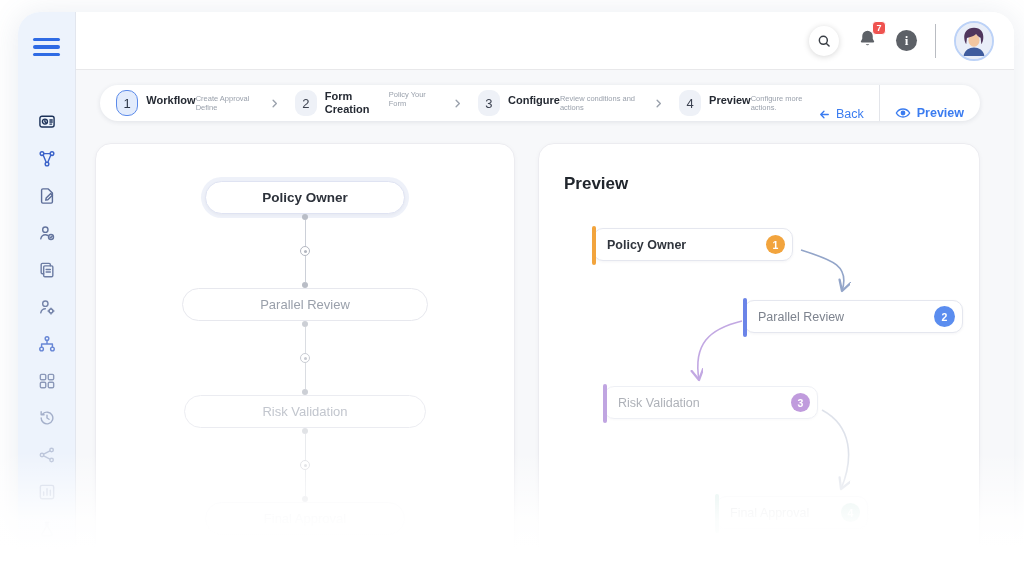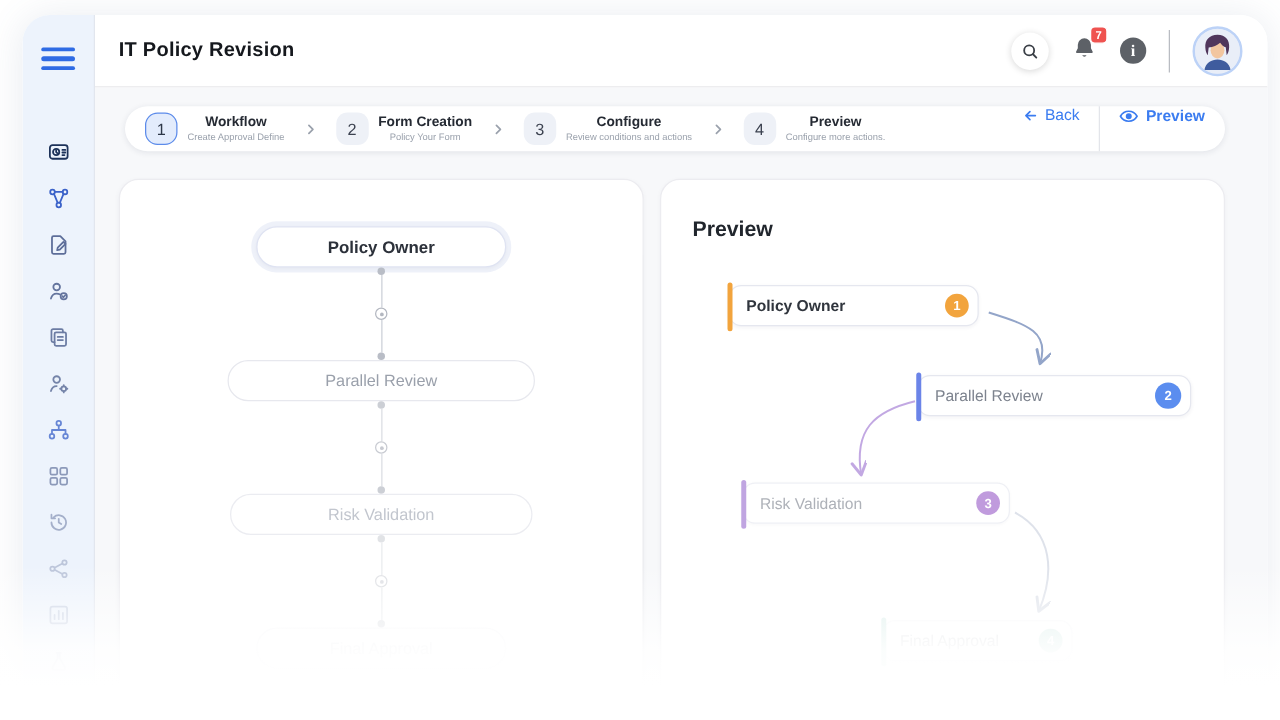--- a/index.html
+++ b/index.html
@@ -43,31 +43,31 @@
 
   
   .content { flex:1; background:#f7f8fa; position:relative; }
 
   .stepper { margin:15px 34px 0 24px; height:36px; background:#fff; border-radius:18px;
              box-shadow:0 1px 5px rgba(30,40,70,.10); display:flex; align-items:center; padding-left:10px; }
   .step { display:flex; align-items:center; gap:8px; padding:0 6px; cursor:pointer; }
   .step-num { width:26px; height:26px; border-radius:9px; background:#eef1f7; display:grid; place-items:center;
               font-size:13px; color:#3c4250; }
   .step.active .step-num { background:#e3ecfc; border:1.5px solid #5c8bea; border-radius:10px; color:#2d3748; }
-  .step-txt { display:flex; flex-direction:column; line-height:1.2;text-align:center; }
+  .step-txt { display:flex; flex-direction:row; line-height:1.2; }
   .step-label { font-size:11px; font-weight:700; color:#252a33; }
   .step-sub { font-size:7.5px; color:#9aa1ac; }
   .chevron { color:#9aa1ac; margin:0 9px; display:grid; place-items:center; }
-  .stepper-actions { margin-left:auto; display:flex; align-items:flex-start; height:100%; }
+  .stepper-actions { margin-left:auto; display:flex; align-items:flex-end; height:100%; }
   .back-btn { color:#3b7cf0; font-size:12.5px; font-weight:500; display:flex; align-items:center; gap:5px; cursor:pointer; }
   .stepper-divider { width:1px; height:36px; background:#e3e5ea; margin:0 15px; }
   .preview-btn { color:#3b7cf0; font-size:12.5px; font-weight:600; display:flex; align-items:center; gap:6px;
                  padding-right:16px; cursor:pointer; }
 
-  .panels { display:flex; gap:13px; margin:22px 34px 0 19px; height:420px; }
+  .panels { display:flex; gap:23px; margin:22px 34px 0 19px; height:420px; }
   .panel { background:#fff; border:1px solid #ececf0; border-radius:16px; box-shadow:0 1px 4px rgba(30,40,70,.04); }
   .panel-left { width:420px; display:flex; flex-direction:column; align-items:center; padding-top:37px; }
   .panel-right { flex:1; position:relative; }
 
   
   .stage { height:33px; border-radius:17px; background:#fff; border:1px solid #e7e8ee;
            display:grid; place-items:center; font-size:13px; cursor:pointer; }
   .stage-0 { width:200px; font-weight:700; font-size:13.5px; color:#2c313a; border-color:#dfe3f2;
              box-shadow:0 0 0 4px rgba(150,165,220,.16), 0 1px 3px rgba(0,0,0,.04); }
   .stage-1 { width:246px; color:#9aa0ab; }
@@ -202,21 +202,20 @@
         <svg viewBox="0 0 24 24" fill="none" stroke="currentColor" stroke-width="1.7" stroke-linecap="round" stroke-linejoin="round">
             <path d="M10 4h4M11 4v5l-5 9a1.5 1.5 0 0 0 1.3 2.2h9.4A1.5 1.5 0 0 0 18 18l-5-9V4"></path>
           </svg>
       </li>
     </ul>
   </div>
 
   <div class="main">
 
     <div class="header">
-      <div class="title">IT Policy Revision</div>
       <div class="header-right">
         <div class="search-btn">
           <svg width="16" height="16" viewBox="0 0 24 24">
               <circle cx="11" cy="11" r="6" stroke="#3a3f46" stroke-width="2.2" fill="none"></circle>
               <path d="m15.6 15.6 4 4" stroke="#3a3f46" stroke-width="2.2" stroke-linecap="round"></path>
             </svg>
         </div>
         <div class="bell-wrap">
           <svg width="21" height="21" viewBox="0 0 24 24">
               <path d="M12 3a6 6 0 0 0-6 6v3.2L4.5 15a1 1 0 0 0 .9 1.5h13.2a1 1 0 0 0 .9-1.5L18 12.2V9a6 6 0 0 0-6-6z" fill="#5d6167"></path>

